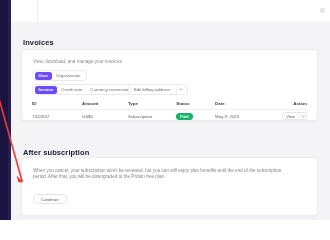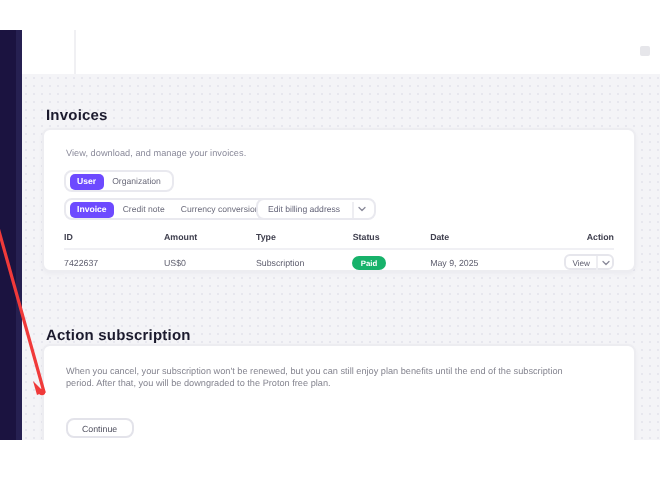--- a/index.html
+++ b/index.html
@@ -13,21 +13,20 @@
     background: #ffffff;
     font-family: "Liberation Sans", sans-serif;
     -webkit-font-smoothing: antialiased;
   }
   #app {
     position: relative;
     width: 330px;
     height: 220px;
     background: #f5f5f7;
     overflow: hidden;
-    margin-top: 15px;
   }
 
   
   .side-rail {
     position: absolute;
     left: 0; top: 0;
     width: 8px; height: 220px;
     background: #1b1340;
     z-index: 3;
   }
@@ -347,21 +346,21 @@
                     <path d="M1 1 L4 4 L7 1" fill="none" stroke="#8a8a9a" stroke-width="1.3" stroke-linecap="round" stroke-linejoin="round"></path>
                   </svg>
                 </span>
               </span>
             </span>
           </div>
         </div>
       </div>
     </div>
 
-    <div class="section-title" id="cancel-title">Action subscription</div>
+    <div class="section-title" id="cancel-title">After subscription</div>
 
     <div class="card" id="cancel-card">
       <div id="cancel-desc">When you cancel, your subscription won't be renewed, but you can still enjoy plan benefits until the end of the subscription period. After that, you will be downgraded to the Proton free plan.</div>
       <button class="btn-outline">Continue</button>
     </div>
 
   </div>
 
   <svg class="annot" viewBox="0 0 330 220">
     <path d="M-4 88 L22 181" stroke="#f03a3a" stroke-width="1.6" fill="none" stroke-linecap="round"></path>

